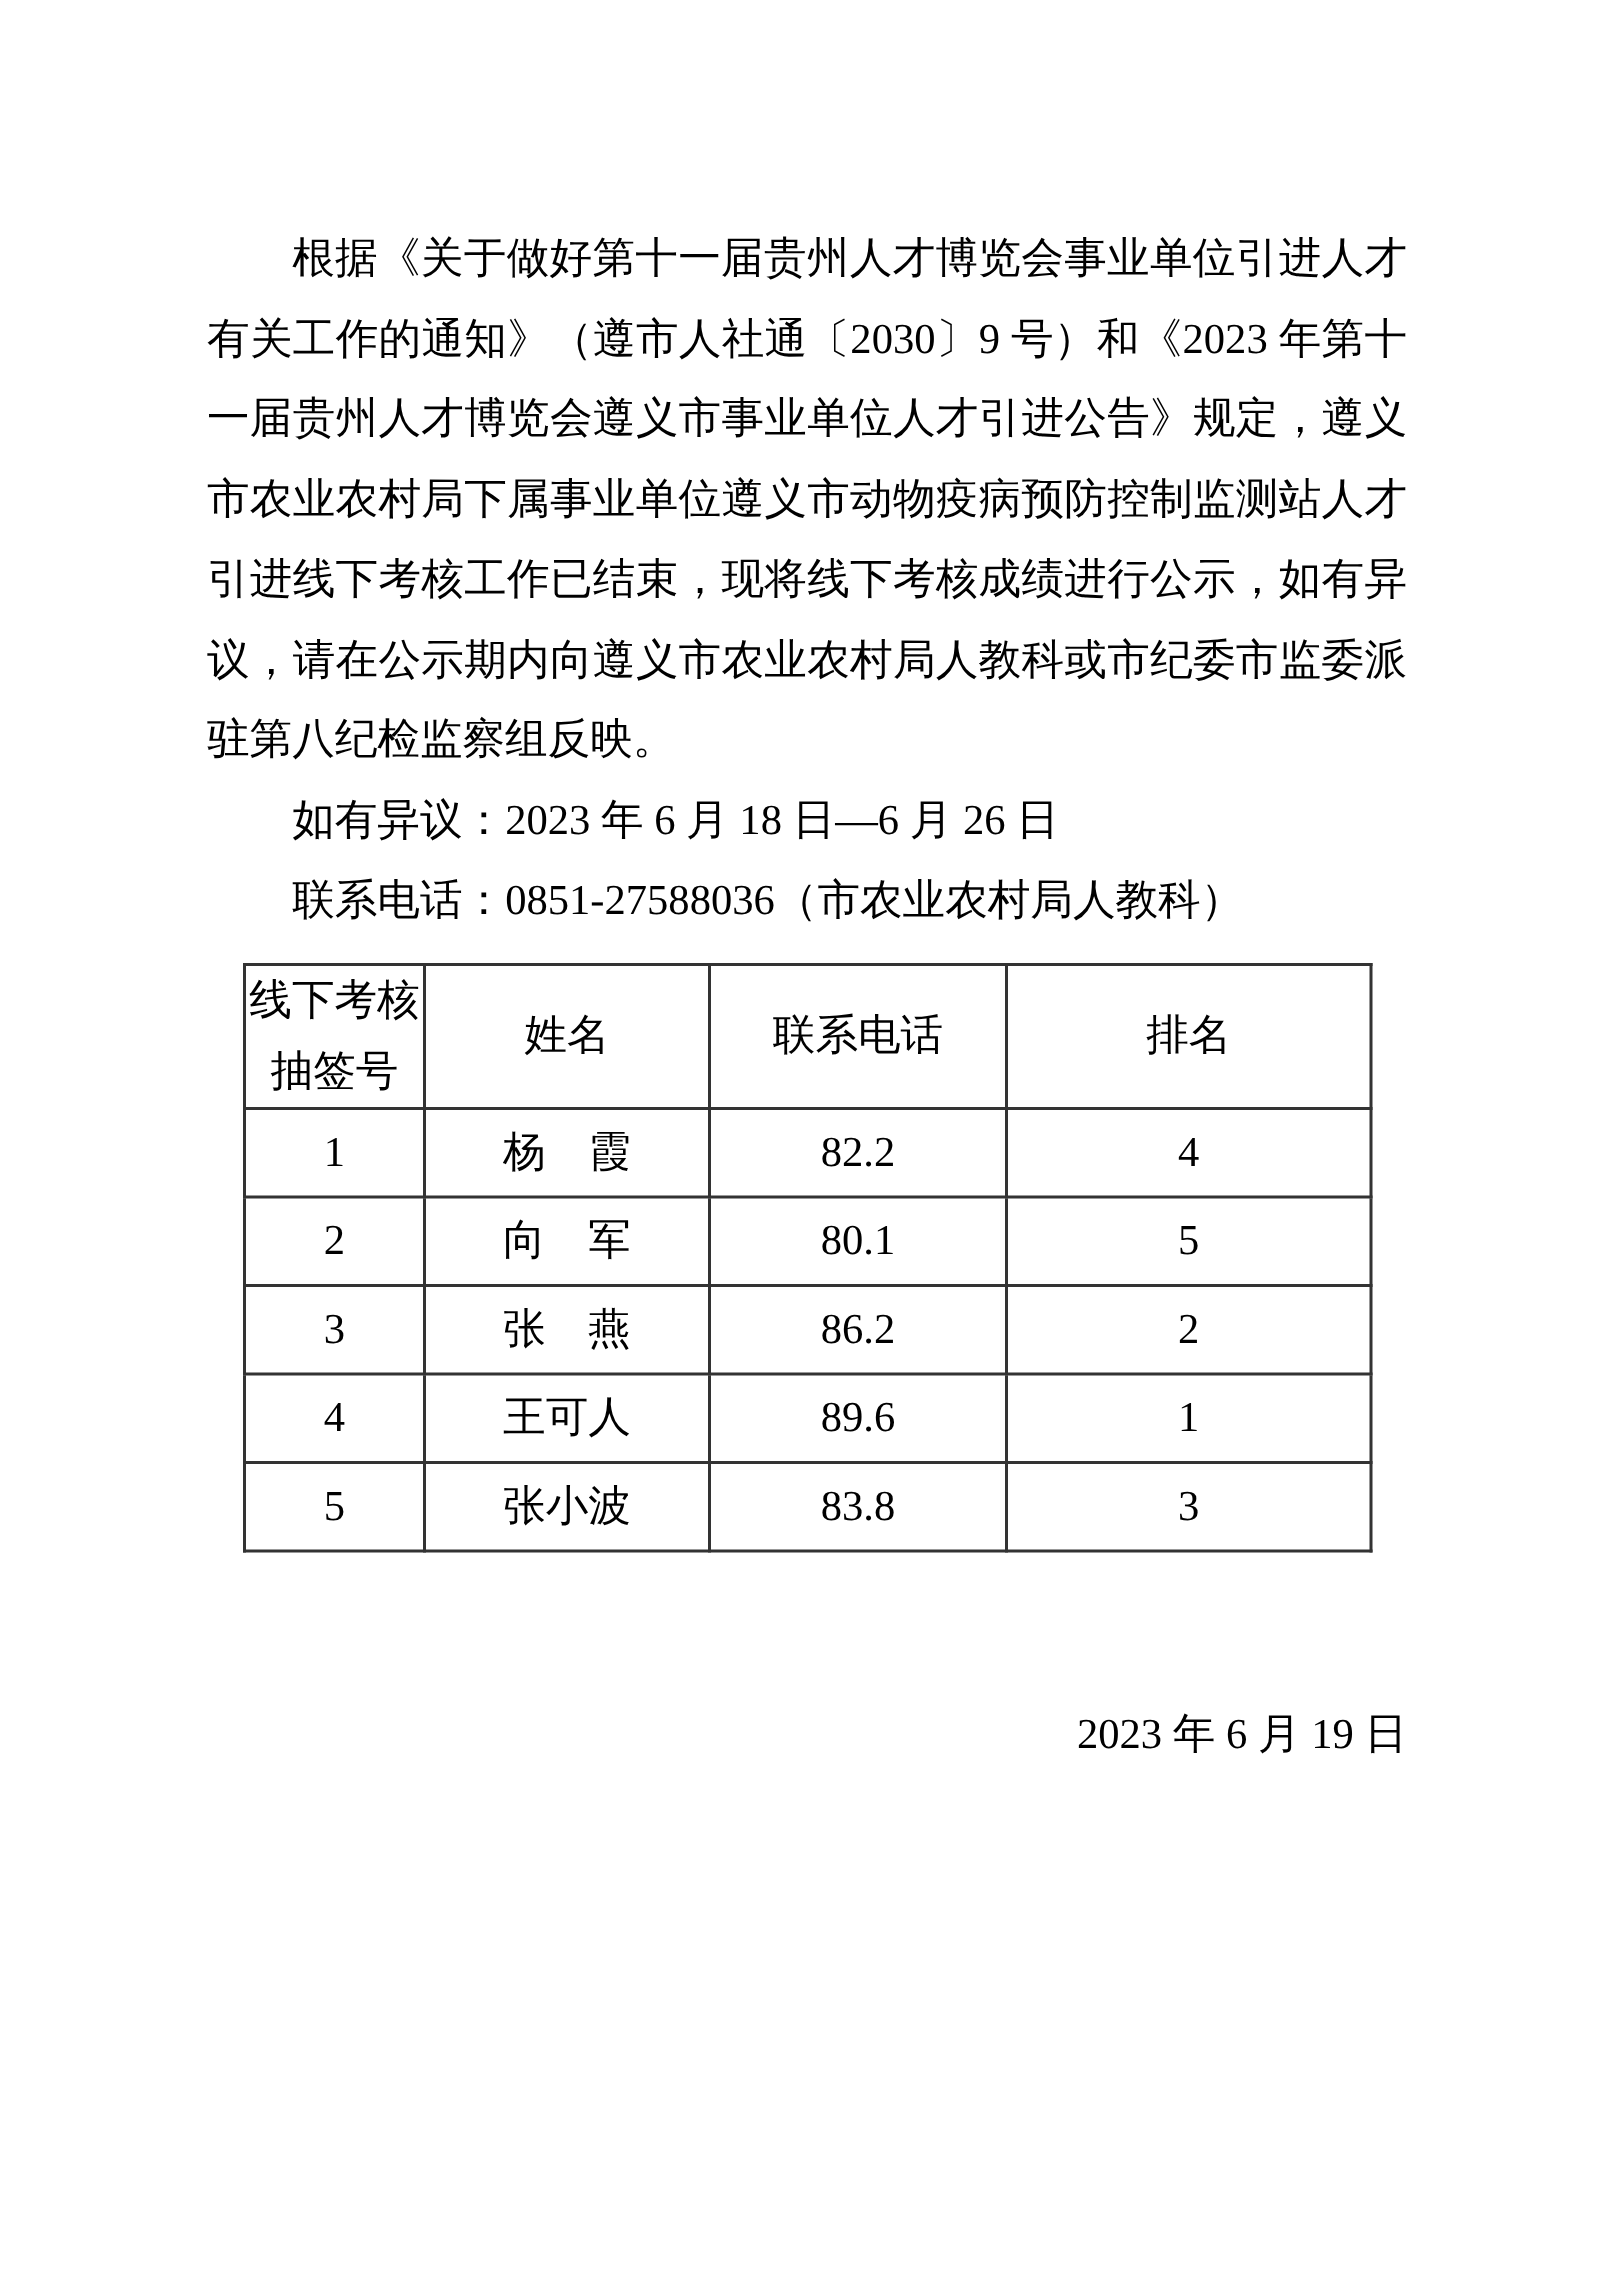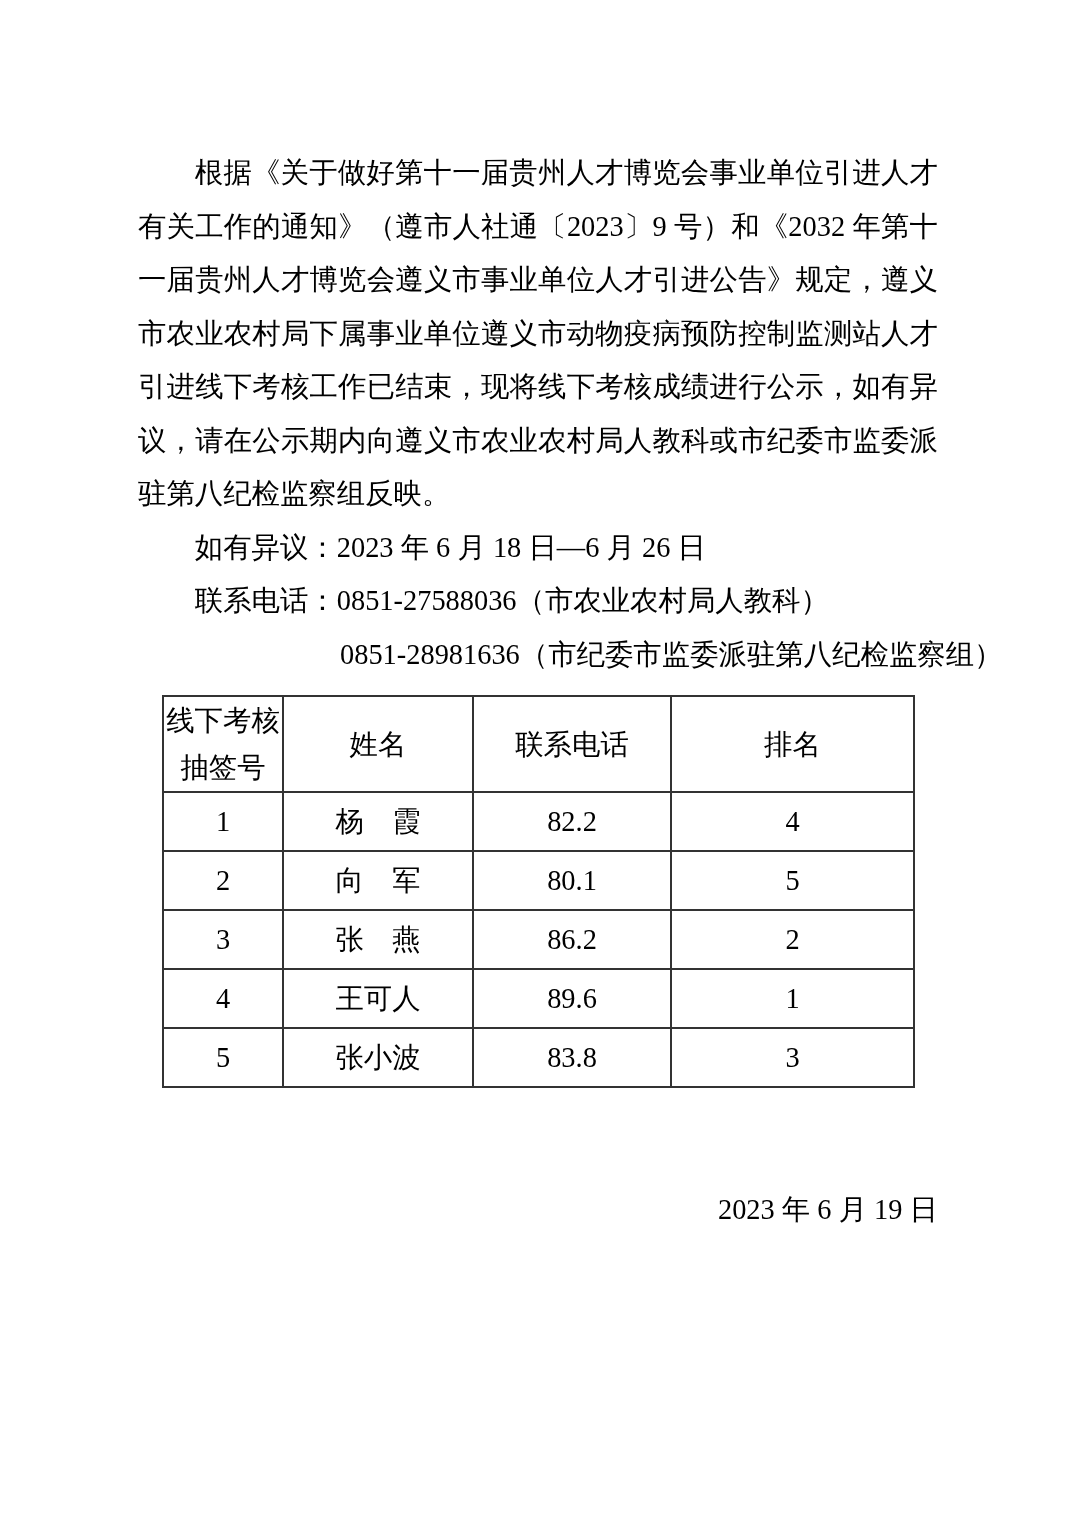--- a/index.html
+++ b/index.html
@@ -62,27 +62,26 @@
     margin: 95px 0 0 0;
     text-align: right;
     white-space: nowrap;
   }
 </style>
 </head>
 <body>
 
 <div class="page">
 
-  <p class="para">根据《关于做好第十一届贵州人才博览会事业单位引进人才有关工作的通知》（遵市人社通〔2023〕9 号）和《2032 年第十一届贵州人才博览会遵义市事业单位人才引进公告》规定，遵义市农业农村局下属事业单位遵义市动物疫病预防控制监测站人才引进线下考核工作已结束，现将线下考核成绩进行公示，如有异议，请在公示期内向遵义市农业农村局人教科或市纪委市监委派驻第八纪检监察组反映。</p>
+  <p class="para">根据《关于做好第十一届贵州人才博览会事业单位引进人才有关工作的通知》（遵市人社通〔2030〕9 号）和《2023 年第十一届贵州人才博览会遵义市事业单位人才引进公告》规定，遵义市农业农村局下属事业单位遵义市动物疫病预防控制监测站人才引进线下考核工作已结束，现将线下考核成绩进行公示，如有异议，请在公示期内向遵义市农业农村局人教科或市纪委市监委派驻第八纪检监察组反映。</p>
 
   <p class="line"><span>如有异议：</span><span>2023 年 6 月 18 日—6 月 26 日</span></p>
 
   <p class="line"><span>联系电话：</span><span>0851-27588036（市农业农村局人教科）</span></p>
 
-  <p class="line-hang"><span>0851-28981636（市纪委市监委派驻第八纪检监察组）</span></p>
 
   <table class="results">
     <colgroup>
       <col style="width:120px">
       <col style="width:190px">
       <col style="width:198px">
       <col style="width:243px">
     </colgroup>
     <tbody>
       <tr>

